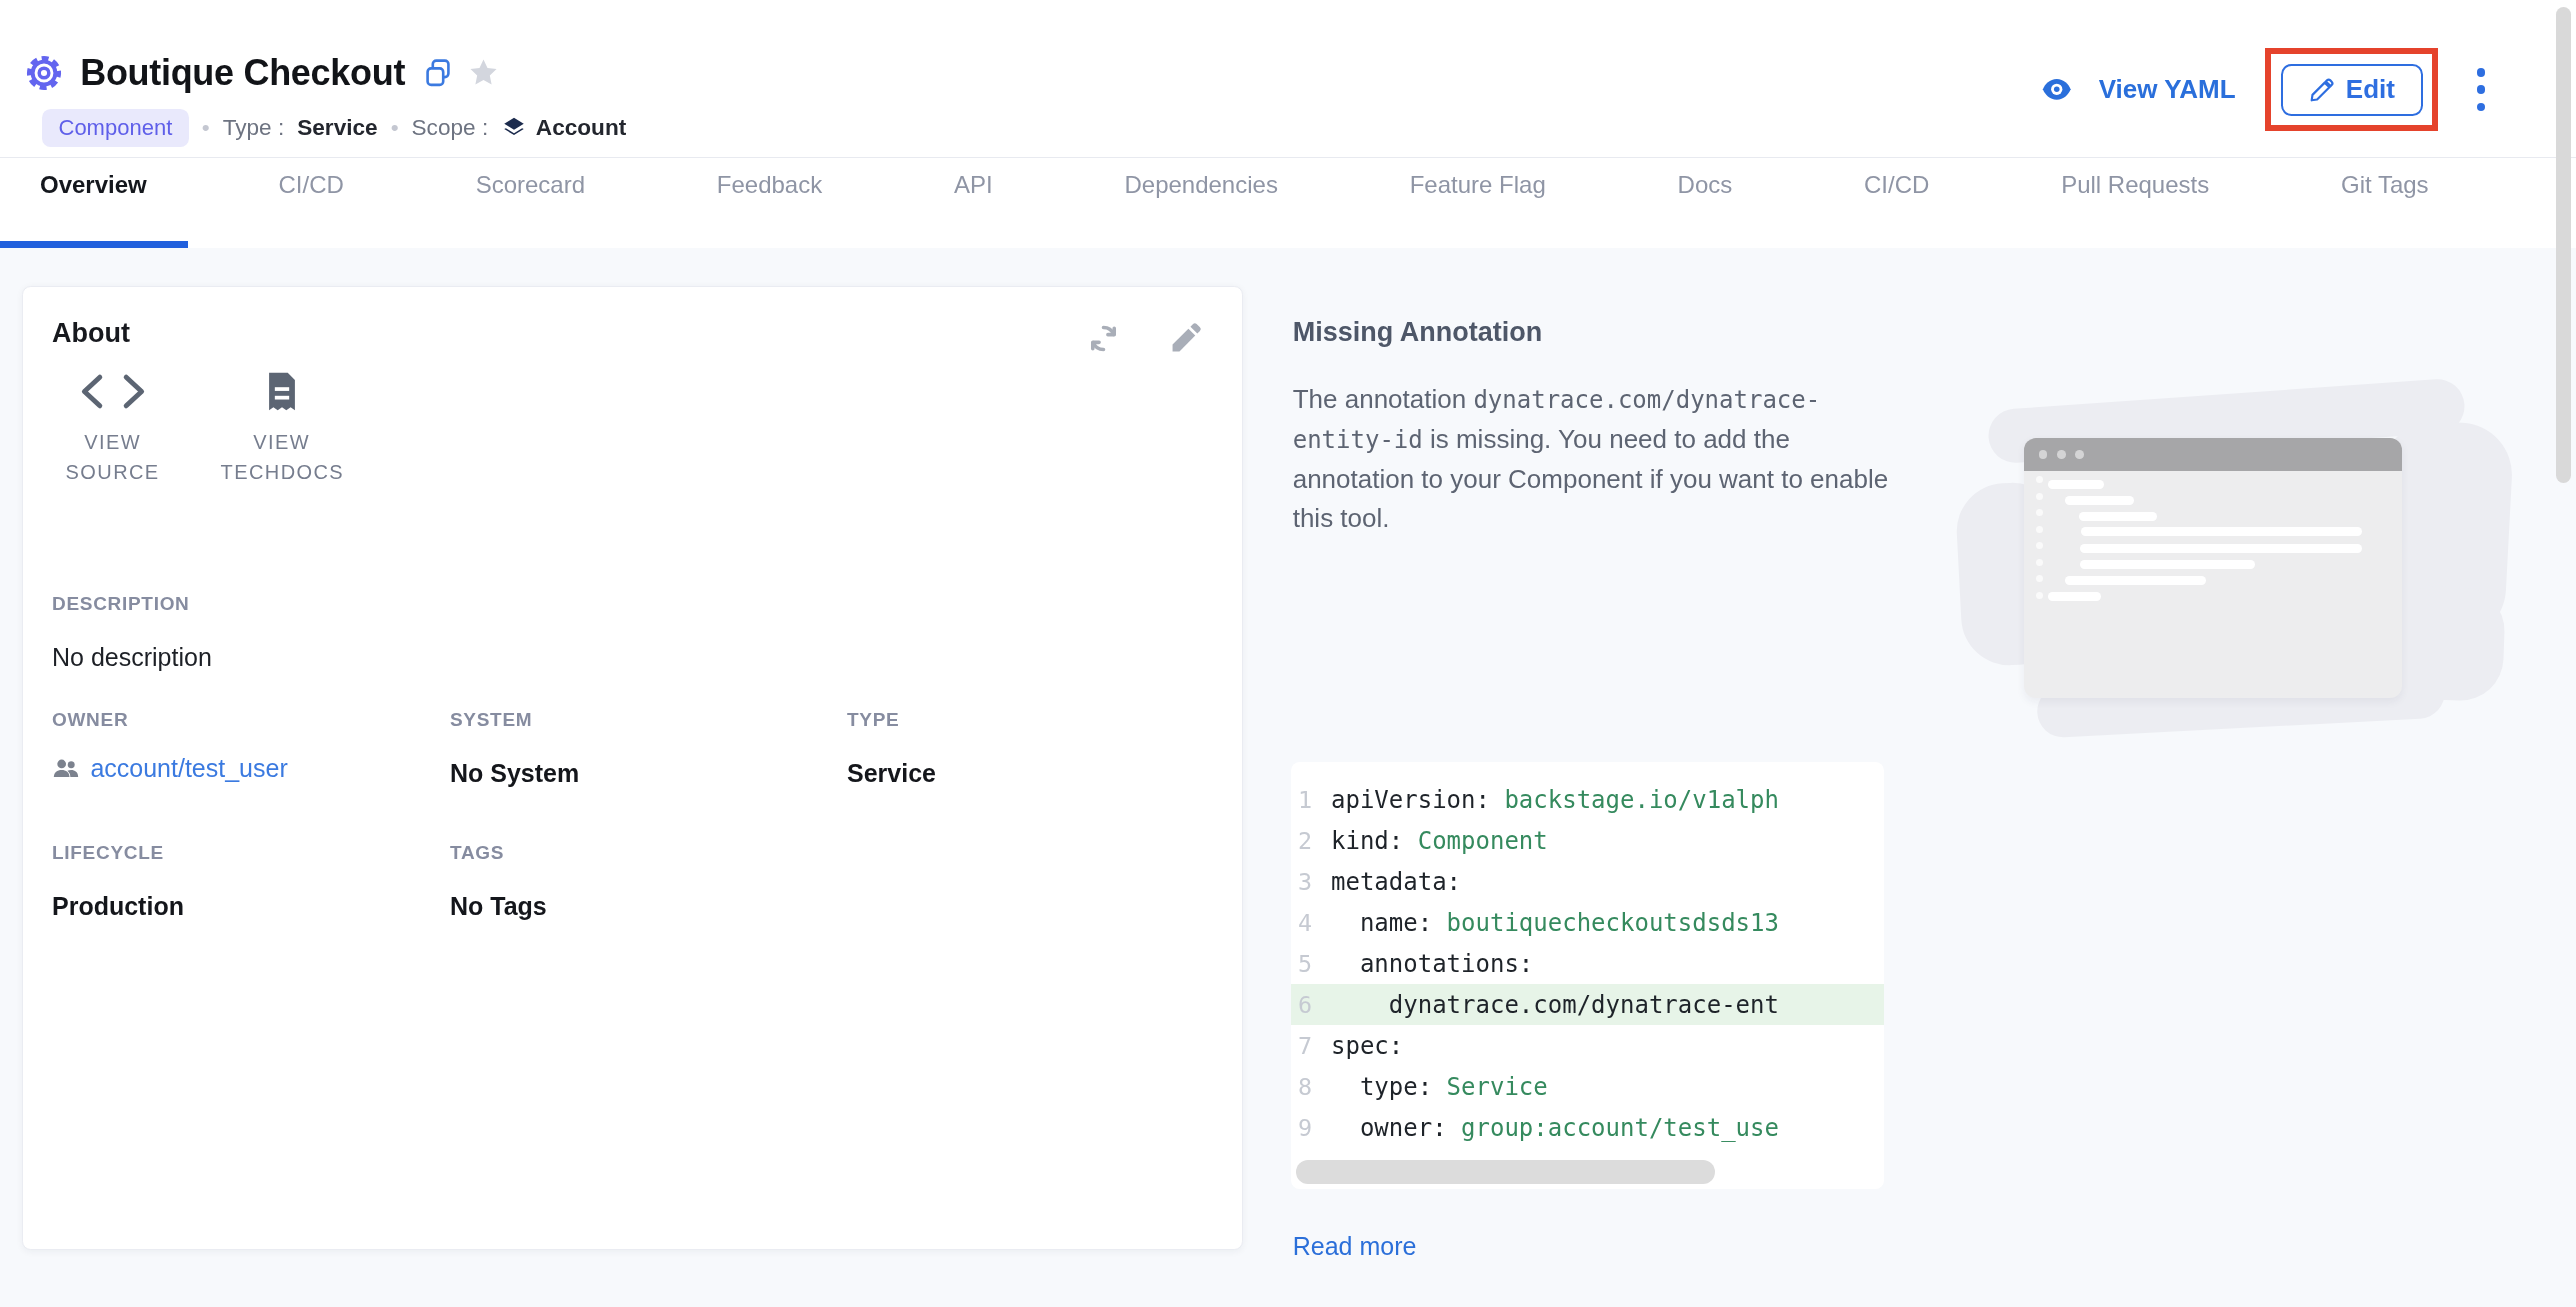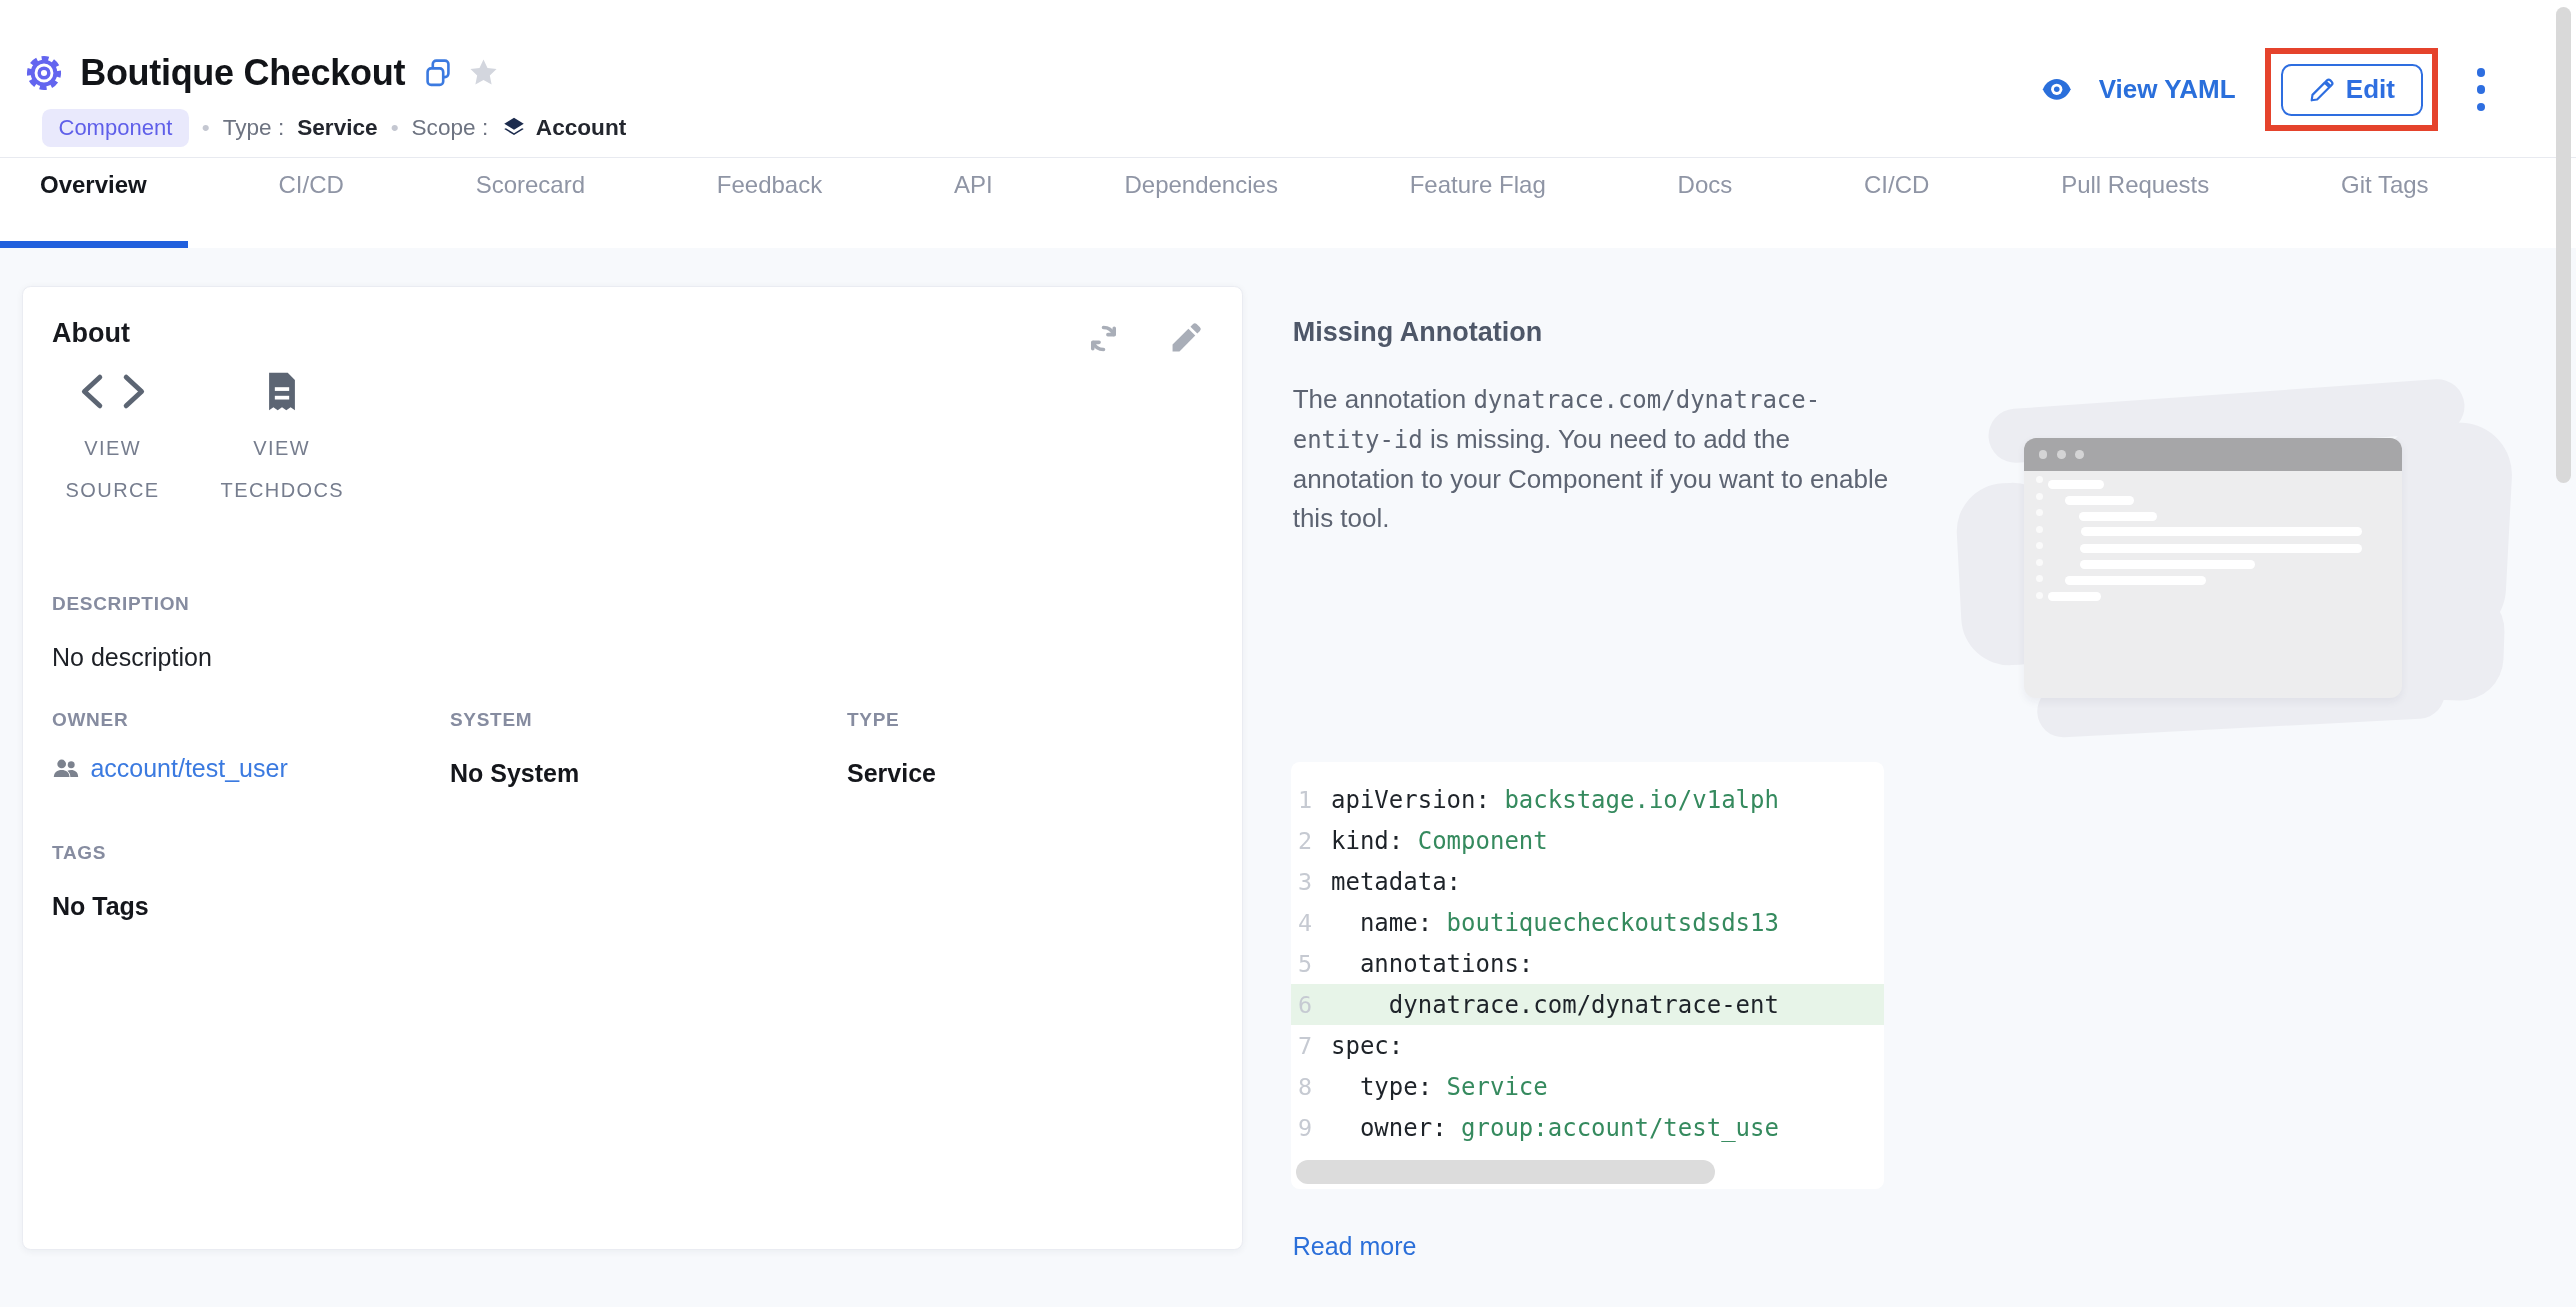--- a/index.html
+++ b/index.html
@@ -43,21 +43,21 @@
 
   
   .about-card { position:absolute; left:22px; top:38px; width:1221px; height:964px; background:#fff;
                 border:0.9px solid #eaecf2; border-radius:8.7px; box-shadow:0 1.7px 7px rgba(25,35,65,0.05); }
   .card-title { position:absolute; left:29px; top:31px; font-size:27px; font-weight:700; color:#17191e; margin:0; }
   .card-icons { position:absolute; right:40px; top:35px; display:flex; gap:49px; }
   .card-icons svg { cursor:pointer; }
   .quick-actions { position:absolute; left:15.6px; top:83px; display:flex; gap:21px; }
   .qa { width:148px; display:flex; flex-direction:column; align-items:center; cursor:pointer; }
   .qa svg { height:43px; }
-  .qa-label { margin-top:14px; font-size:20px; letter-spacing:1.4px; color:#767d8e; font-weight:500; line-height:42px; text-align:center; width:122px; }
+  .qa-label { margin-top:14px; font-size:20px; letter-spacing:1.4px; color:#767d8e; font-weight:500; line-height:30px; text-align:center; width:122px; }
 
   .f-label { font-size:19px; font-weight:700; color:#868ca0; letter-spacing:0.7px; }
   .f-value { font-size:25px; color:#14161b; font-weight:700; margin-top:28px; }
   .f-value.regular { font-weight:400; color:#1d2026; }
   .desc-field { position:absolute; left:29px; top:306px; }
   .fields-grid { position:absolute; left:29px; top:422px; display:grid; grid-template-columns:398px 397px auto; row-gap:54px; }
   .owner-link { display:flex; align-items:center; gap:10.4px; margin-top:22.6px; }
   .owner-link a { font-size:25px; color:#3b7ae0; text-decoration:none; font-weight:400; }
 
   
@@ -227,20 +227,24 @@
       </div>
       <div>
         <div class="f-label">SYSTEM</div>
         <div class="f-value">No System</div>
       </div>
       <div>
         <div class="f-label">TYPE</div>
         <div class="f-value">Service</div>
       </div>
       <div>
+        <div class="f-label">LIFECYCLE</div>
+        <div class="f-value">Production</div>
+      </div>
+      <div>
         <div class="f-label">TAGS</div>
         <div class="f-value">No Tags</div>
       </div>
     </div>
   </section>
 
   <section class="annotation-panel">
     <h2 class="panel-title">Missing Annotation</h2>
     <p class="panel-para p1"><span>The annotation </span><code class="inline-code">dynatrace.com/dynatrace-entity-id</code><span> is missing. You need to add the annotation to your Component if you want to enable this tool.</span></p>
 

